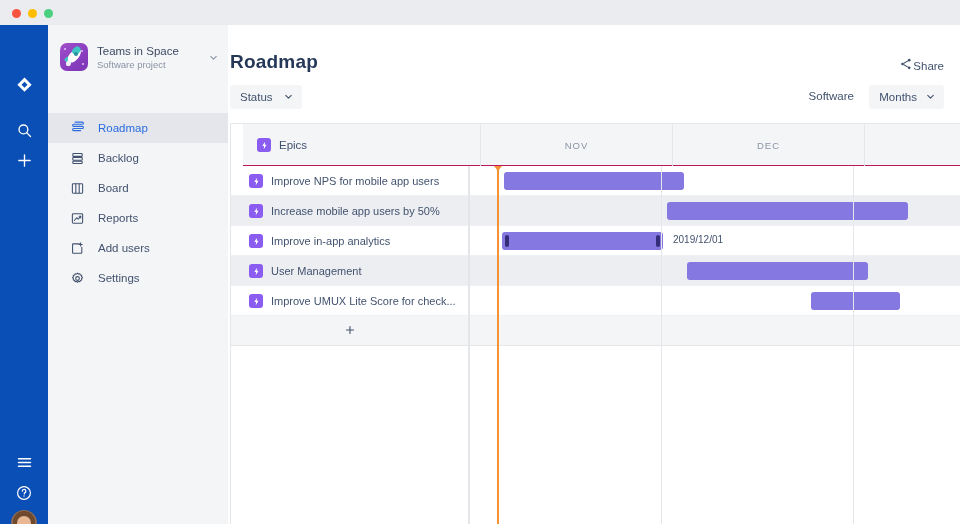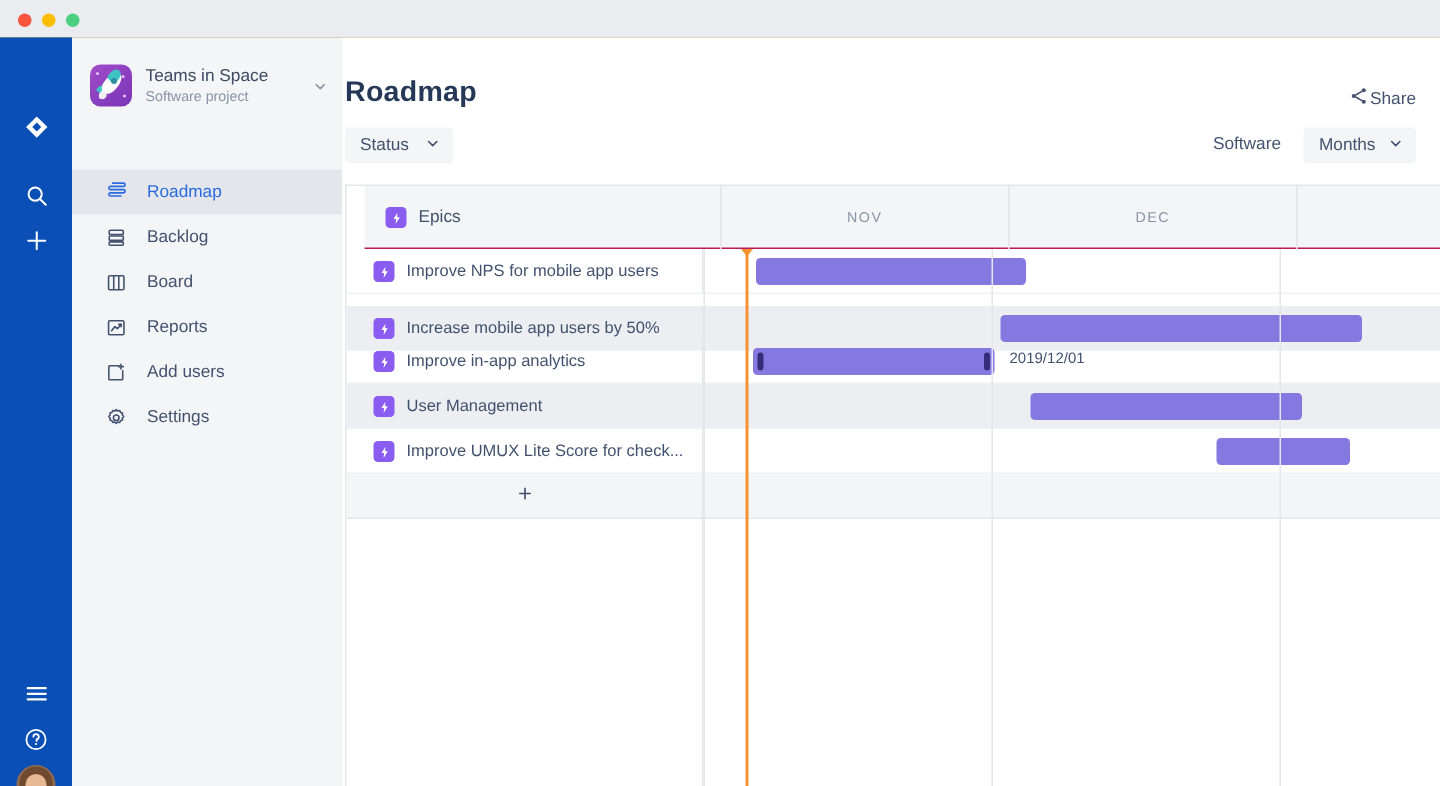--- a/index.html
+++ b/index.html
@@ -2,21 +2,21 @@
 <html><head>
 <meta charset="utf-8">
 <style>
   * { box-sizing: border-box; margin: 0; padding: 0; }
   html, body {
     width: 960px; height: 524px;
     font-family: "Liberation Sans", sans-serif;
     background: #ffffff;
     overflow: hidden;
   }
-  #app { position: relative; width: 960px; height: 524px; background: #a16207; }
+  #app { position: relative; width: 960px; height: 524px; background: #000000; }
 
   
   .titlebar {
     position: absolute; top: 0; left: 0; width: 960px; height: 25px;
     background: #ebecf0;
   }
   .dot { position: absolute; top: 9px; width: 9px; height: 9px; border-radius: 50%; }
   .dot.red    { left: 12px; background: #f9543f; }
   .dot.yellow { left: 28px; background: #fdbd00; }
   .dot.green  { left: 44px; background: #4bd07f; }
@@ -433,21 +433,21 @@
             <div class="row-left">
               <span class="epic-sq">
                 <svg width="9" height="9" viewBox="0 0 24 24" fill="#ffffff">
                   <path d="M13.2 2 L6.2 13.4 h4.6 L10 22 l7.4-11.8 h-4.8 Z"></path>
                 </svg>
               </span>
               <span class="rl-label">Improve NPS for mobile app users</span>
             </div>
             <div class="bar" style="left: 273px; width: 180px; top: 6px; background: rgb(133, 120, 224);"></div>
           </div>
-          <div class="row alt" style="top: 30px; margin-top: 8px;">
+          <div class="row alt" style="top: 30px;">
             <div class="row-left">
               <span class="epic-sq">
                 <svg width="9" height="9" viewBox="0 0 24 24" fill="#ffffff">
                   <path d="M13.2 2 L6.2 13.4 h4.6 L10 22 l7.4-11.8 h-4.8 Z"></path>
                 </svg>
               </span>
               <span class="rl-label">Increase mobile app users by 50%</span>
             </div>
             <div class="bar" style="left: 436px; width: 241px; top: 6px; background: rgb(133, 120, 224);"></div>
           </div>

